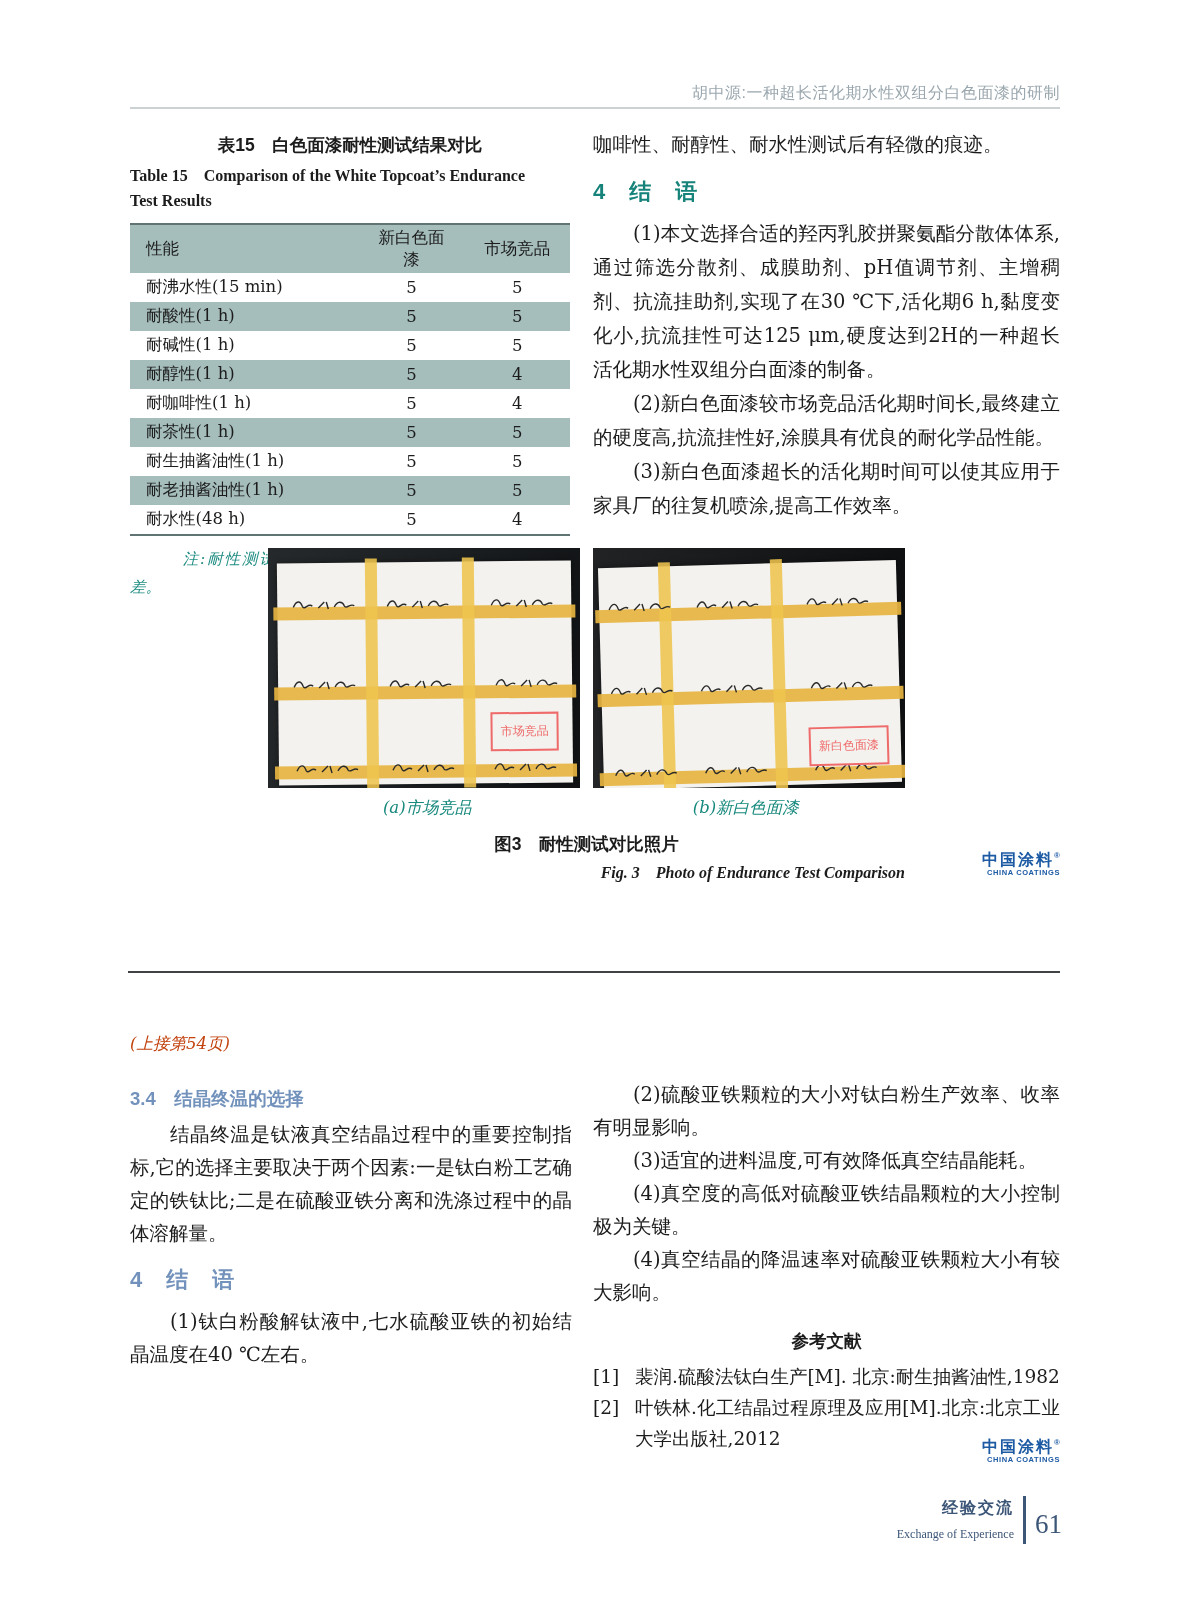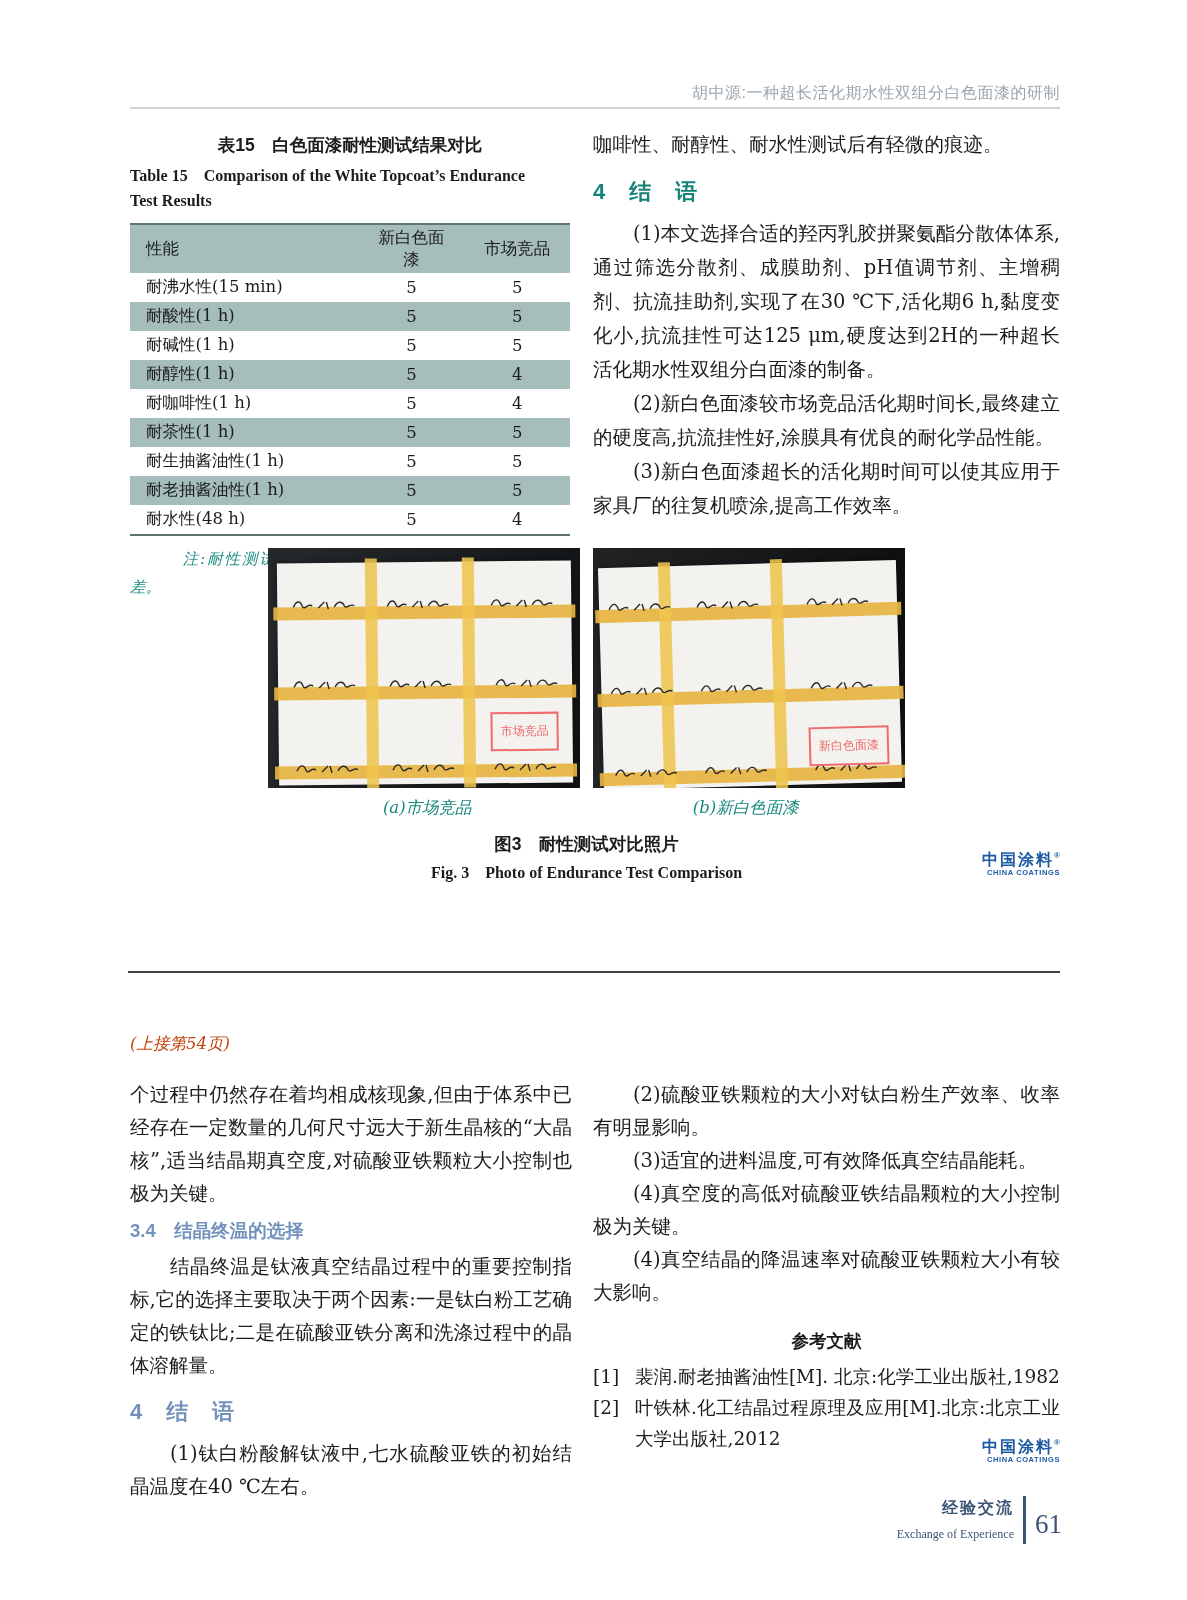--- a/index.html
+++ b/index.html
@@ -73,22 +73,22 @@
     font-family:"Liberation Sans","DejaVu Sans",sans-serif;
     font-size:12px;padding:9px 8px;white-space:nowrap;background:rgba(243,242,238,.6);
   }
   .fig-captions{display:flex;margin-top:9px;color:#17897d;font-style:italic;font-size:16.5px;}
   .fig-captions span{flex:1;text-align:center;}
   .fig-title-zh{
     text-align:center;font-family:"Liberation Sans","DejaVu Sans",sans-serif;
     font-weight:bold;font-size:17.5px;margin-top:13px;
   }
   .fig-title-en{
-    text-align:center;font-family:"Liberation Serif","DejaVu Serif",serif;
-    font-weight:bold;font-size:16px;margin-top:7px;
+    text-align:right;font-family:"Liberation Serif","DejaVu Serif",serif;
+    font-weight:bold;font-size:16px;margin-top:7px;font-style:italic;
   }
 
   
   .logo{position:absolute;text-align:right;line-height:1.15;}
   .logo-1{top:851px;right:127px;}
   .logo-2{top:1438px;right:127px;}
   .logo-zh{
     font-family:"Liberation Sans","DejaVu Sans",sans-serif;font-weight:bold;
     color:#1d5aa4;font-size:16px;letter-spacing:2px;
   }
@@ -273,36 +273,35 @@
       <span class="logo-zh">中国涂料</span><span class="logo-zh logo-reg">®</span>
     </div>
     <div class="logo-en">CHINA COATINGS</div>
   </div>
 
   <div class="section-rule"></div>
 
   <div class="continued">(上接第54页)</div>
 
   <div class="col-left2">
-    <p class="body-par no-indent">个过程中仍然存在着均相成核现象,但由于体系中已经存在一定数量的几何尺寸远大于新生晶核的“大晶核”,适当结晶期真空度,对硫酸亚铁颗粒大小控制也极为关键。</p>
     <h3 class="blue">3.4　结晶终温的选择</h3>
     <p class="body-par">结晶终温是钛液真空结晶过程中的重要控制指标,它的选择主要取决于两个因素:一是钛白粉工艺确定的铁钛比;二是在硫酸亚铁分离和洗涤过程中的晶体溶解量。</p>
     <h2 class="sec blue">4　结　语</h2>
     <p class="body-par">(1)钛白粉酸解钛液中,七水硫酸亚铁的初始结晶温度在40 ℃左右。</p>
   </div>
 
   <div class="col-right2">
     <p class="body-par">(2)硫酸亚铁颗粒的大小对钛白粉生产效率、收率有明显影响。</p>
     <p class="body-par">(3)适宜的进料温度,可有效降低真空结晶能耗。</p>
     <p class="body-par">(4)真空度的高低对硫酸亚铁结晶颗粒的大小控制极为关键。</p>
     <p class="body-par">(4)真空结晶的降温速率对硫酸亚铁颗粒大小有较大影响。</p>
     <div class="refs-heading">参考文献</div>
     <div class="ref-item">
       <span class="ref-num">[1]</span>
-      <span class="ref-text">裴润.耐老抽酱油性[M]. 北京:化学工业出版社,1982</span>
+      <span class="ref-text">裴润.硫酸法钛白生产[M]. 北京:耐生抽酱油性,1982</span>
     </div>
     <div class="ref-item">
       <span class="ref-num">[2]</span>
       <span class="ref-text">叶铁林.化工结晶过程原理及应用[M].北京:北京工业大学出版社,2012</span>
     </div>
   </div>
 
   <div class="logo logo-2">
     <div>
       <span class="logo-zh">中国涂料</span><span class="logo-zh logo-reg">®</span>

